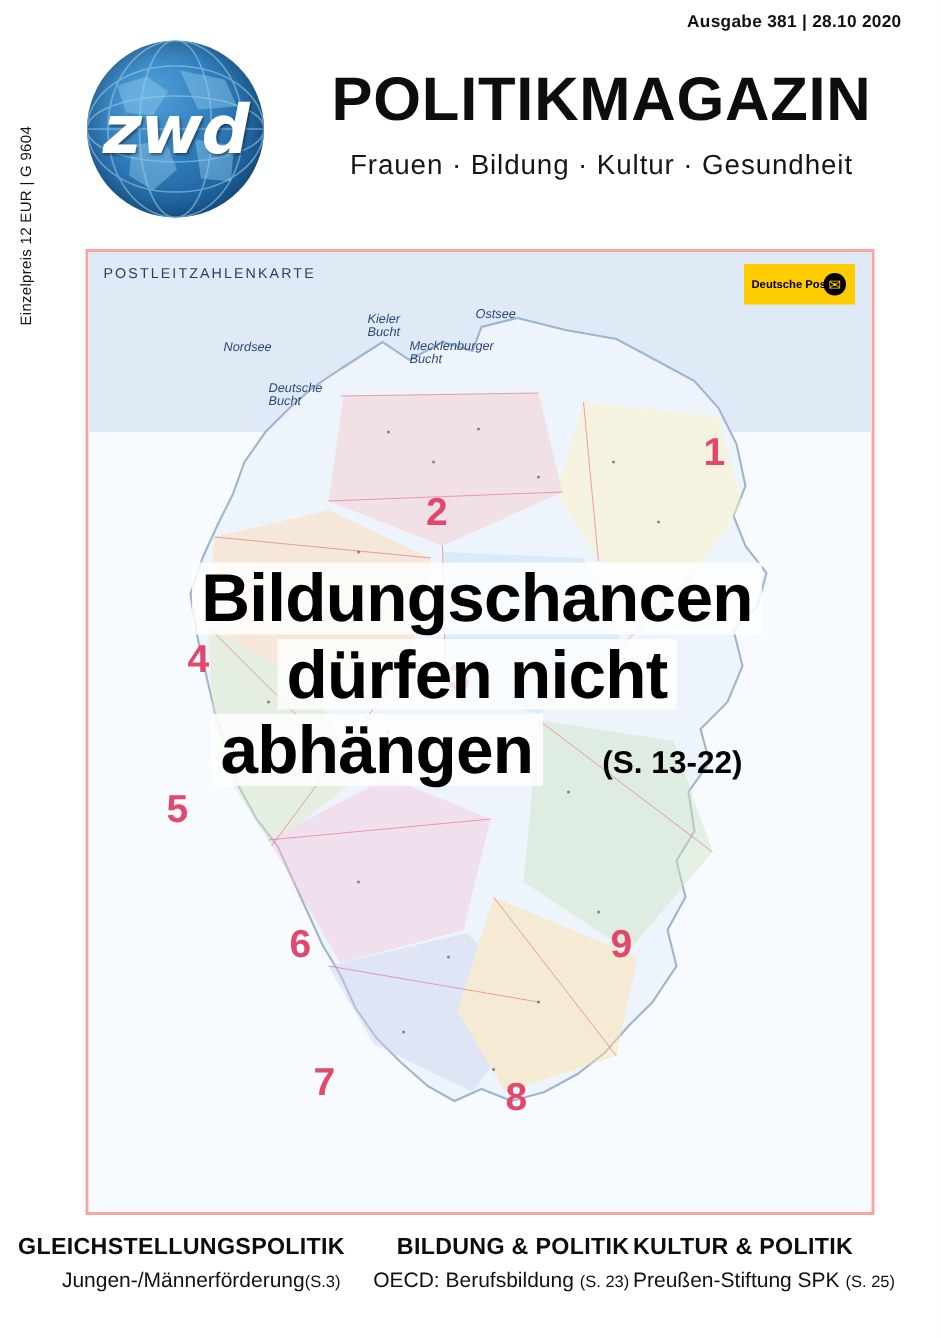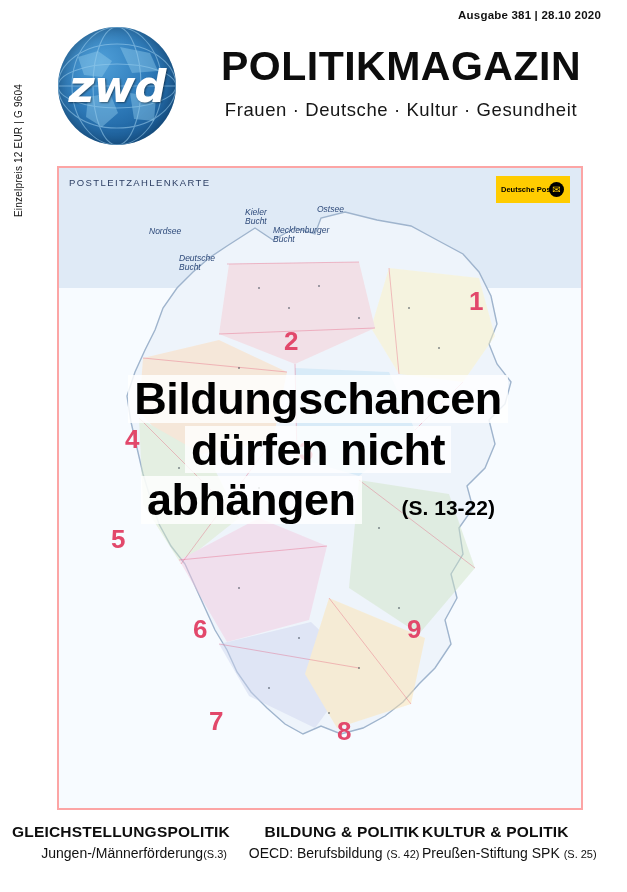--- a/index.html
+++ b/index.html
@@ -282,21 +282,21 @@
         <path d="M62 20 L92 26 L100 44 L74 46 Z"></path>
         <path d="M30 70 L52 66 L60 86 L44 100 L28 90 Z"></path>
         <path d="M72 66 L98 70 L96 94 L76 92 Z"></path>
       </g>
     </svg>
     <div class="logo-word">zwd</div>
   </div>
 
   <div class="masthead">
     <div class="masthead-title">POLITIKMAGAZIN</div>
-    <div class="masthead-sub">Frauen · Deutsche · Kultur · Gesundheit</div>
+    <div class="masthead-sub">Frauen · Bildung · Kultur · Gesundheit</div>
   </div>
 
   <div class="map-panel">
 
     <svg class="map-svg" viewBox="0 0 522 640">
       <rect x="0" y="0" width="522" height="640" fill="#f7fbff"></rect>
 
       <rect x="0" y="0" width="522" height="120" fill="#dfeaf6"></rect>
 
       <path d="M168 78 L196 60 L214 72 L236 60 L256 66 L262 50 L286 44 L318 52 L352 58 L378 72
@@ -383,21 +383,21 @@
   </div>
 
   <div class="footer">
     <div class="footer-cols">
       <div class="footer-col c1">
         <div class="footer-head">GLEICHSTELLUNGSPOLITIK</div>
         <div class="footer-sub"><span>Jungen-/Männerförderung</span><span class="footer-page">(S.3)</span></div>
       </div>
       <div class="footer-col c2">
         <div class="footer-head">BILDUNG &amp; POLITIK</div>
-        <div class="footer-sub"><span>OECD: Berufsbildung</span> <span class="footer-page">(S. 42)</span></div>
+        <div class="footer-sub"><span>OECD: Berufsbildung</span> <span class="footer-page">(S. 23)</span></div>
       </div>
       <div class="footer-col c3">
         <div class="footer-head">KULTUR &amp; POLITIK</div>
         <div class="footer-sub"><span>Preußen-Stiftung SPK</span> <span class="footer-page">(S. 25)</span></div>
       </div>
     </div>
   </div>
 
 </div>
 

